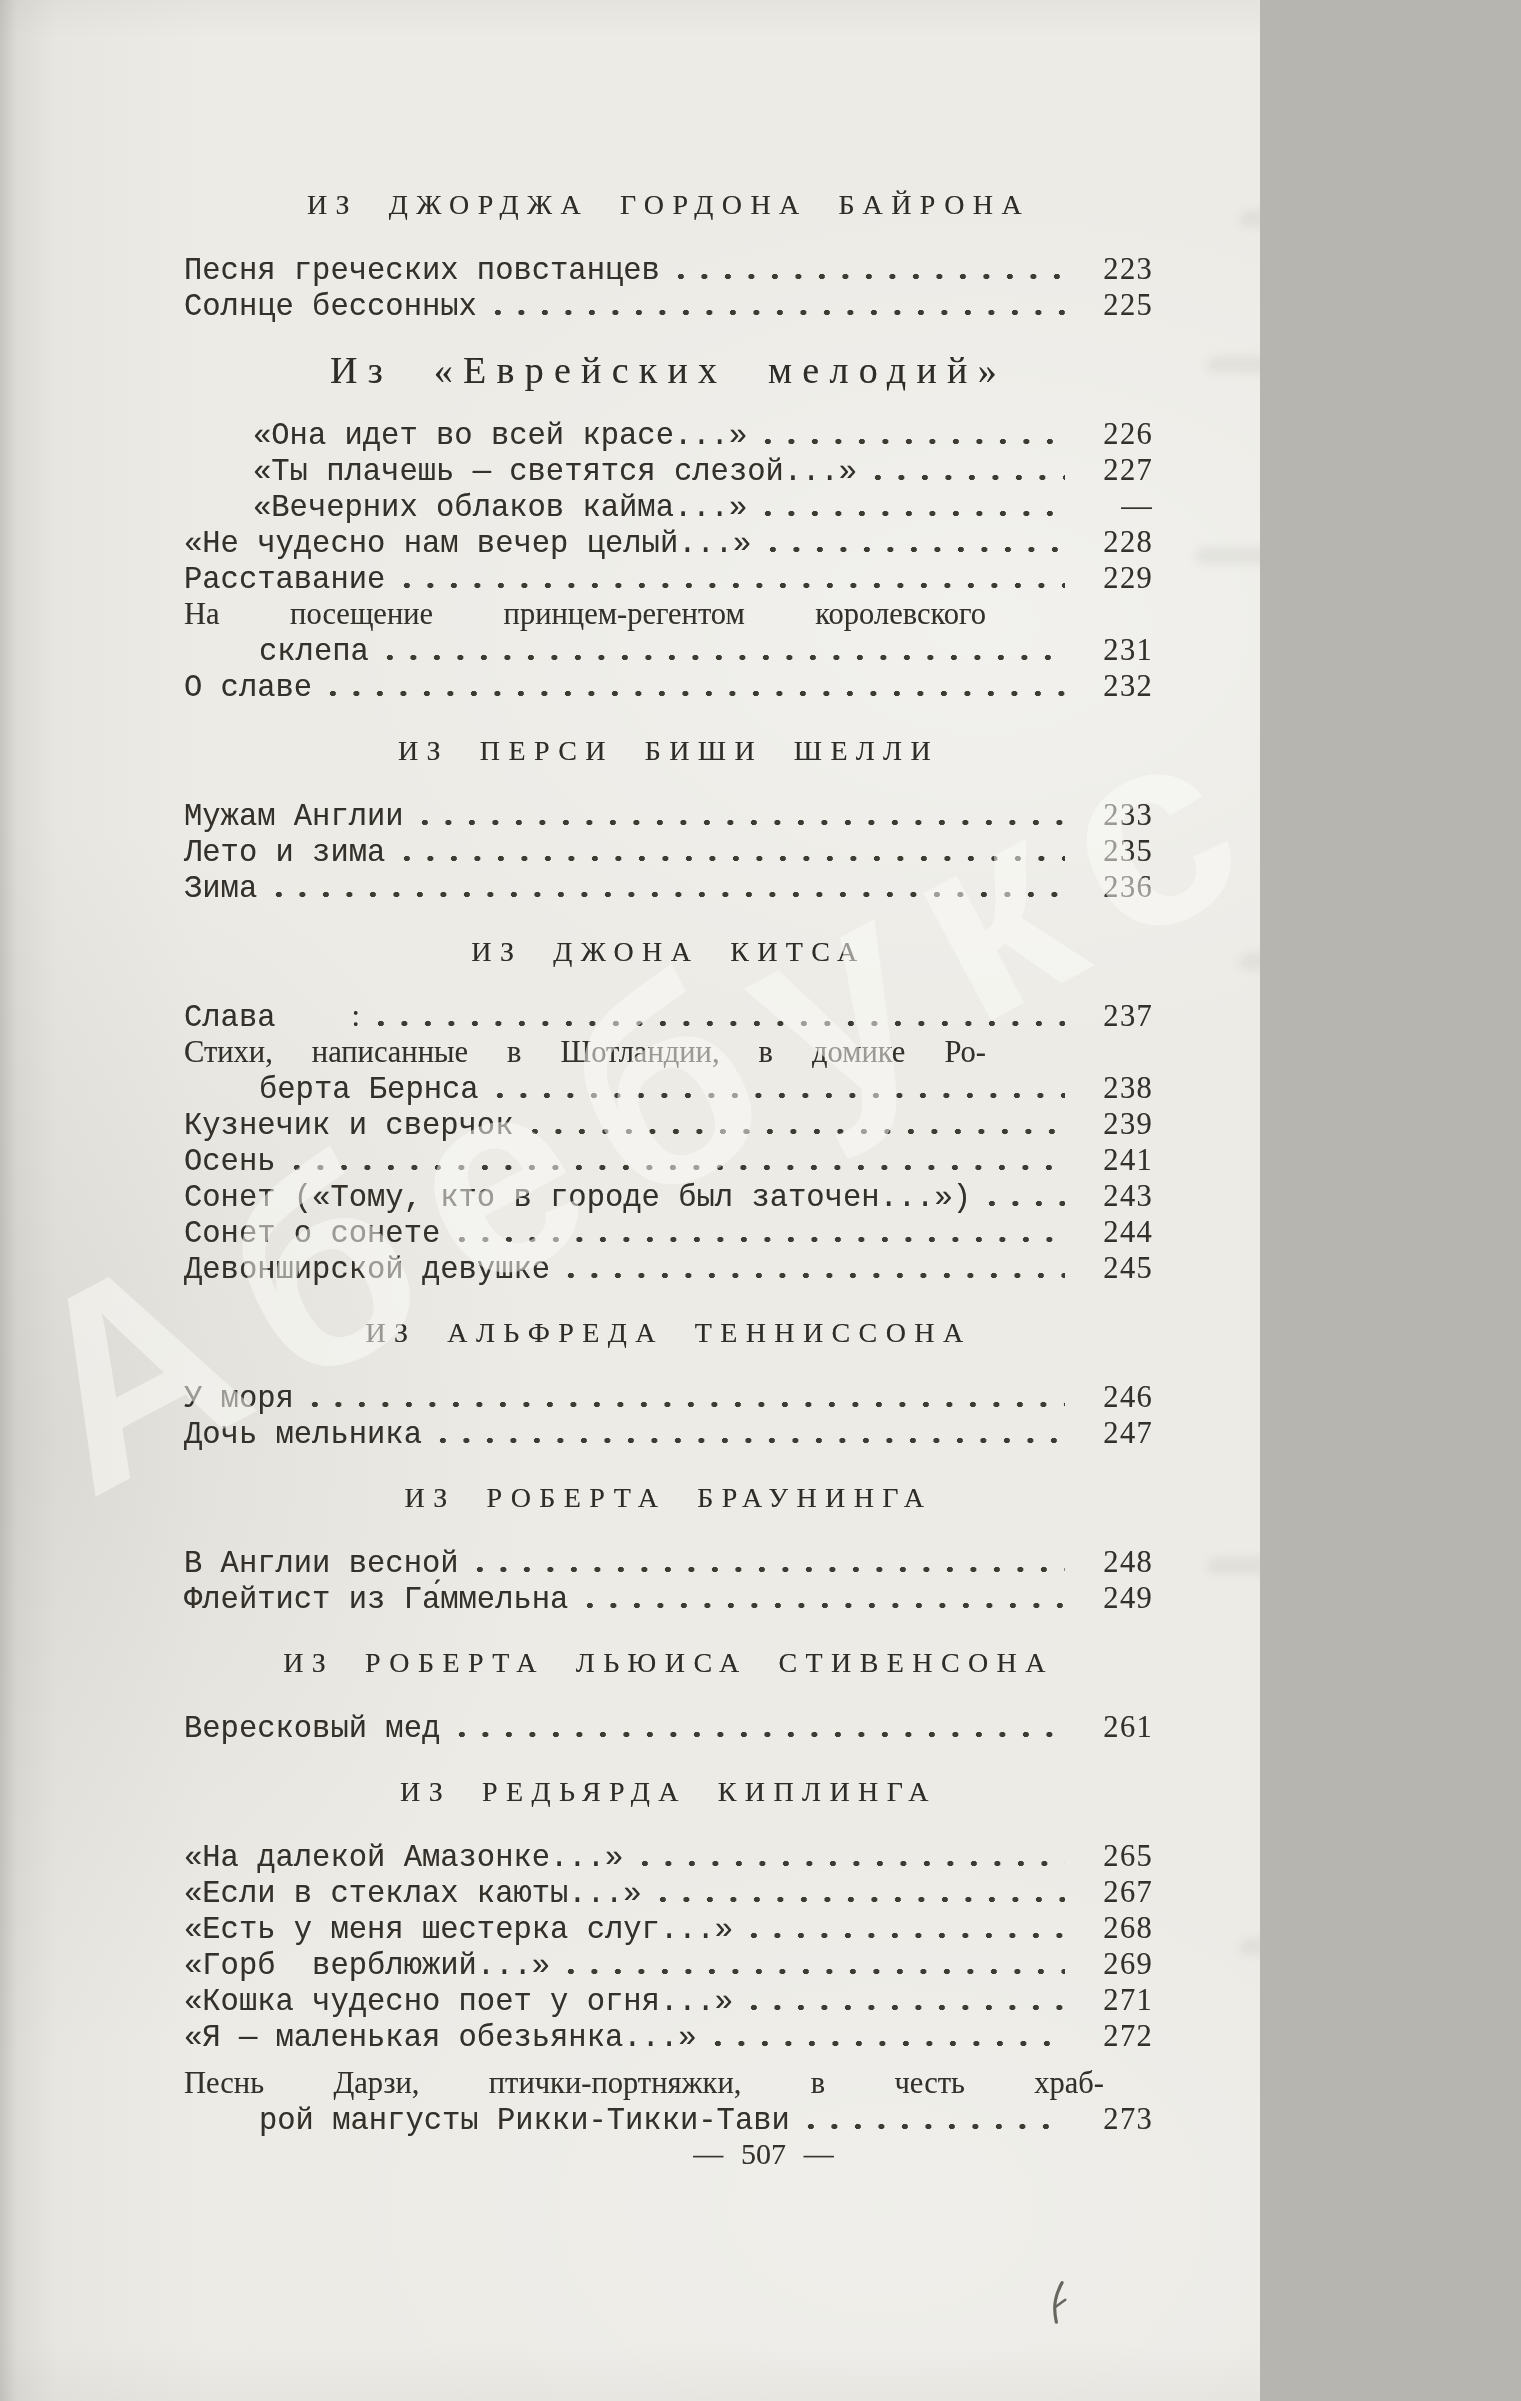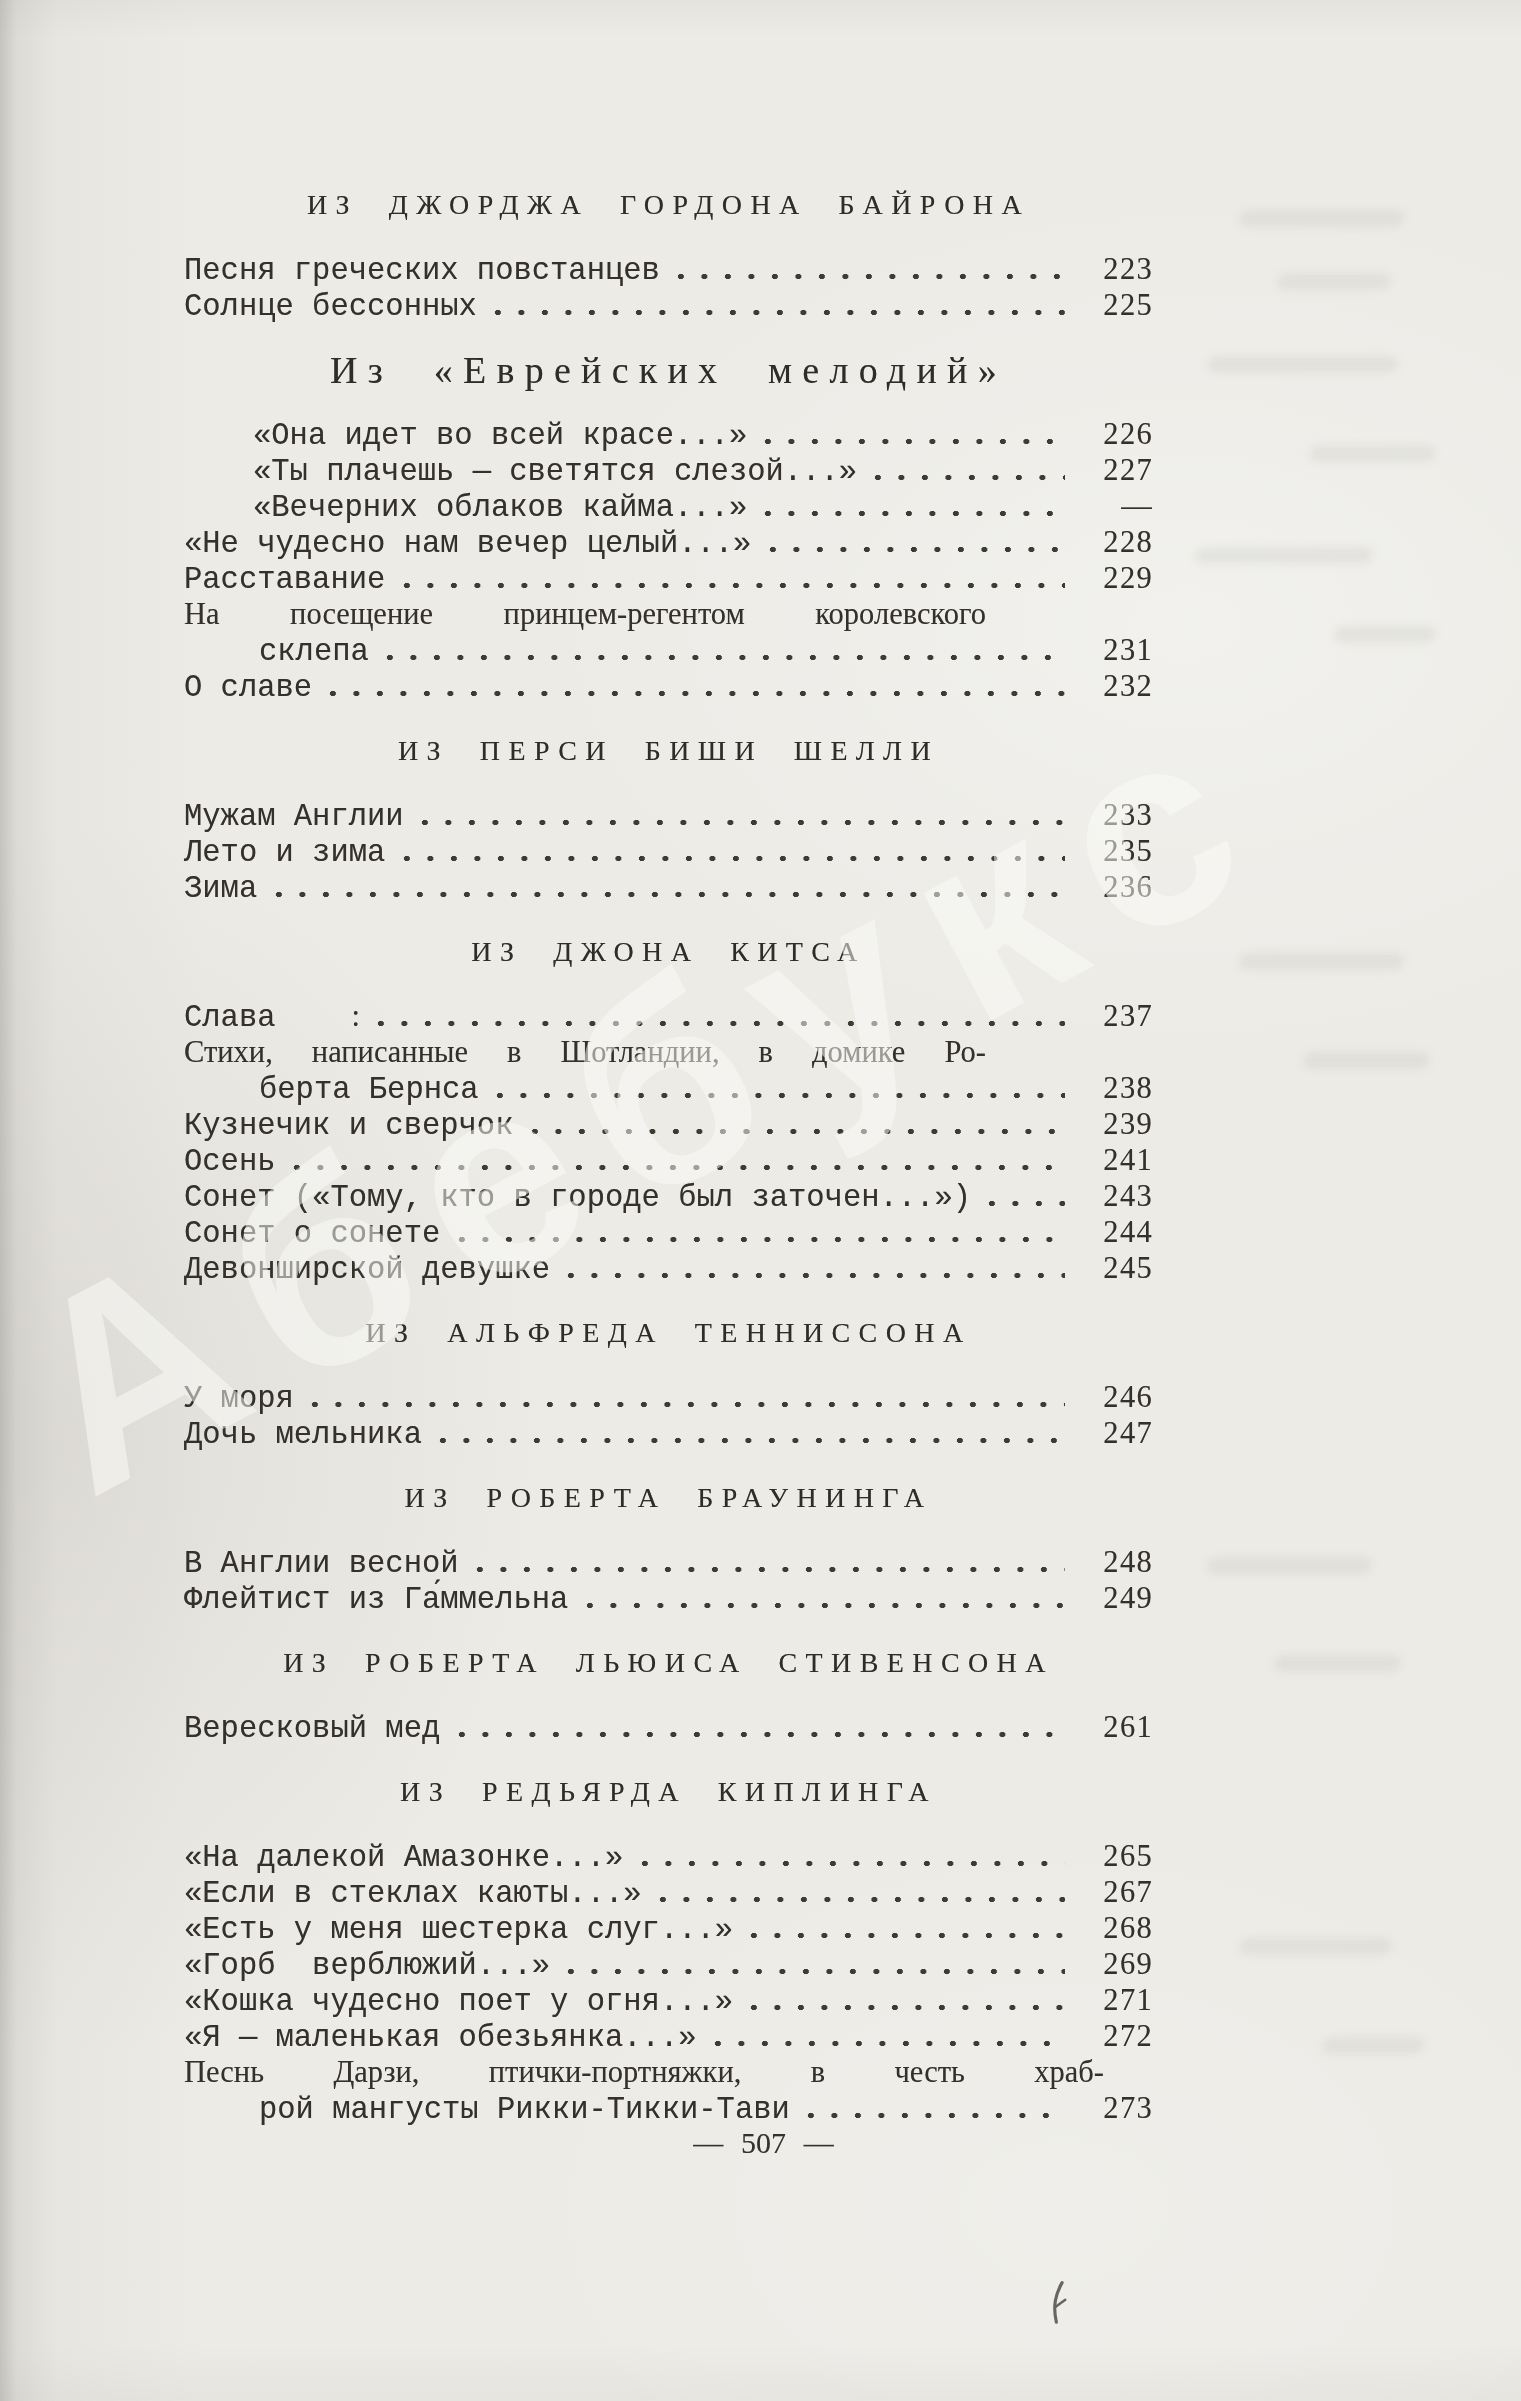--- a/index.html
+++ b/index.html
@@ -1,17 +1,17 @@
 <!DOCTYPE html>
 <html style="font-size:10.2px"><head>
 <meta charset="utf-8">
 <style>
   html,body{margin:0;padding:0;background:#b7b5b0;}
   .page{
-    position:relative;width:1521px;height:2401px;overflow:hidden;
+    position:relative;width:1260px;height:2401px;overflow:hidden;
     font-family:"Liberation Serif","DejaVu Serif",serif;color:#34312a;
     background:
       radial-gradient(953px 635px at 78% 26%, rgba(255,255,255,.30), rgba(255,255,255,0) 70%),
       radial-gradient(826px 572px at 70% 92%, rgba(255,255,255,.18), rgba(255,255,255,0) 70%),
       radial-gradient(699px 890px at 4% 60%, rgba(110,106,98,.10), rgba(0,0,0,0) 70%),
       linear-gradient(90deg,#c6c4bf 0px,#dddbd6 16.5px,#e8e6e1 57px,#ecebe6 203px,#ecebe6 100%);
   }
   .page::after{ 
     content:"";position:absolute;inset:0;pointer-events:none;
     background:
@@ -38,21 +38,21 @@
     flex:1 1 auto;align-self:stretch;margin:0 9px 0 15.3px;
     background-image:radial-gradient(circle 2.9px at 5.7px 71%, #3e3b33 98%, rgba(0,0,0,0) 100%);
     background-size:23.5px 36px;background-repeat:repeat-x;
   }
   .pnum{flex:0 0 79px;text-align:right;letter-spacing:1.3px;}
   .pre{
     font-size:30.5px;line-height:36px;height:36px;width:802px;
     text-align:justify;text-align-last:justify;white-space:normal;
     text-shadow:0 0 0.6px rgba(70,67,60,.40);
   }
-  .section:last-of-type .pre{width:920px;}
+  .section:last-of-type .pre{width:920px;margin-top:11px;}
   .folio{
     position:relative;z-index:1;width:969px;padding-left:184px;
     box-sizing:content-box;text-align:center;font-size:30px;word-spacing:10.2px;
     transform:translateX(95px);color:#35322b;text-shadow:0 0 0.6px rgba(70,67,60,.40);
   }
   #watermark{
     position:absolute;left:-19px;top:1296px;z-index:5;pointer-events:none;
     transform:rotate(-28deg);transform-origin:0 0;
     font-family:"Liberation Sans","DejaVu Sans",sans-serif;font-weight:700;
     font-size:273px;letter-spacing:35px;line-height:1;

